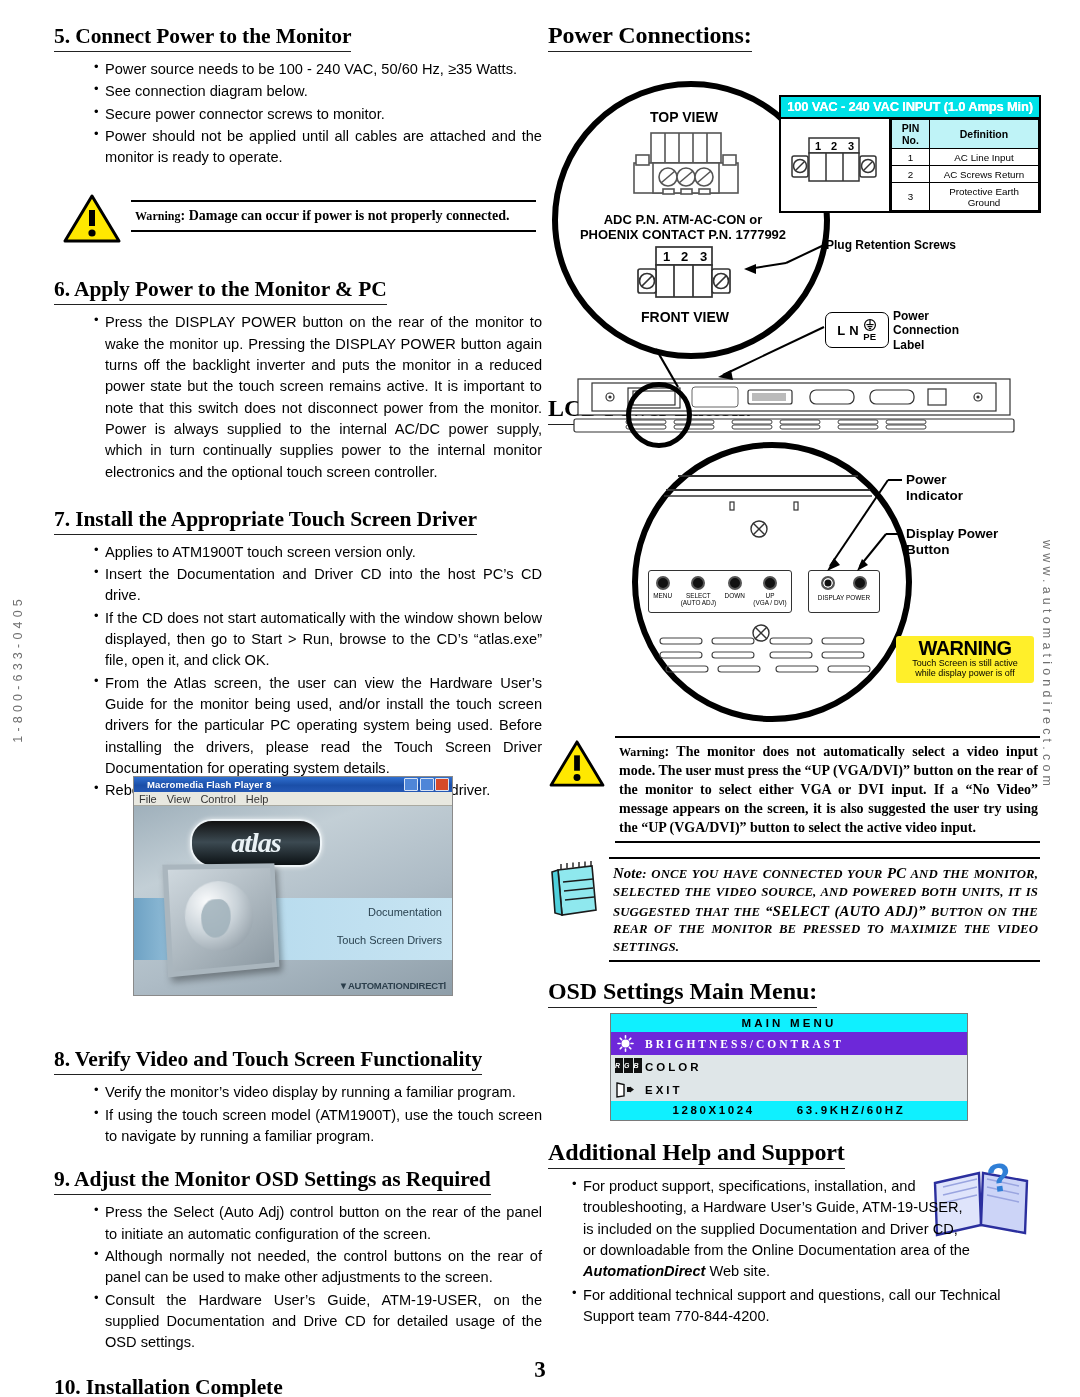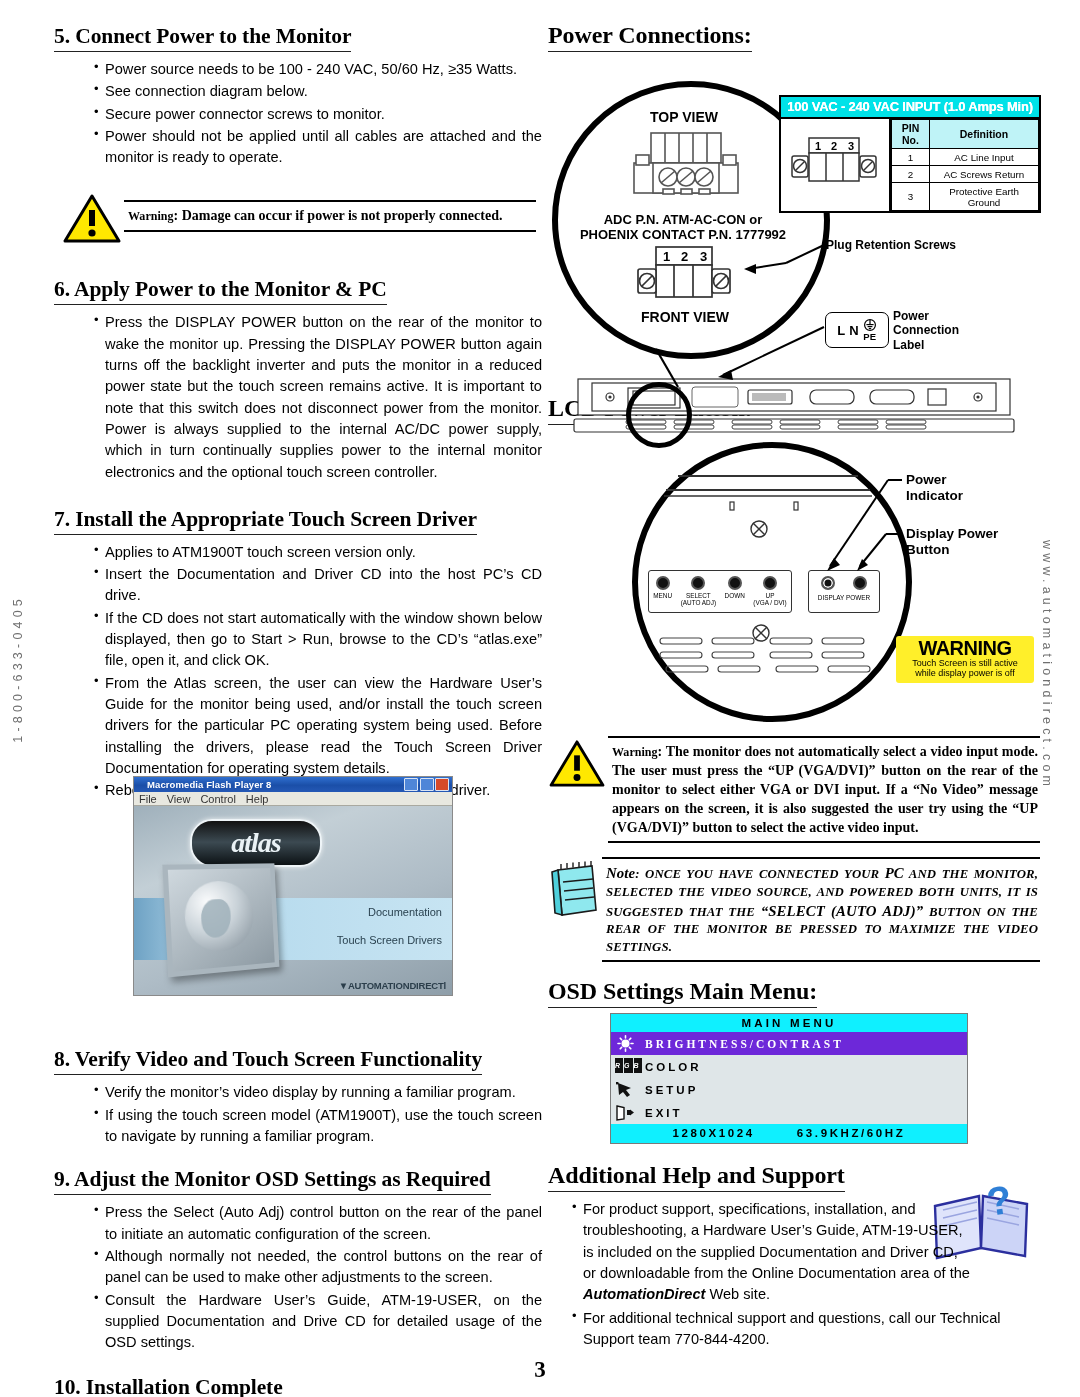--- a/index.html
+++ b/index.html
@@ -33,21 +33,21 @@
 
   ul.bul{list-style:none;margin:2px 0 0 0;padding:0 0 0 40px;}
   ul.bul li{
     position:relative;font-size:14.6px;line-height:1.46;margin-bottom:1px;
     text-align:justify;padding-left:11px;
   }
   ul.bul li:before{content:"\2022";position:absolute;left:0;top:-1px;font-size:13px;}
   ul.bul.nj li{text-align:left;}
 
   
-  .adm{position:relative;display:flex;align-items:flex-start;gap:2px;}
+  .adm{position:relative;display:flex;align-items:flex-start;gap:9px;}
   .adm .icon{flex:0 0 auto;padding-top:3px;}
   .adm .body{
     flex:1;border-top:2.3px solid #000;border-bottom:2.3px solid #000;
     padding:4px 2px 4px 4px;
   }
   .adm .body p{
     margin:0;font-family:"Liberation Serif",serif;font-size:14px;line-height:1.36;
     text-align:justify;font-weight:bold;
   }
   .adm .body p.note{font-style:italic;font-size:12.8px;letter-spacing:.1px;}
@@ -601,29 +601,20 @@
             <span class="rgbic">
                 <i>R</i>
                 <i>G</i>
                 <i>B</i>
               </span>
           </span>
           <span>COLOR</span>
         </div>
 
 
-        <div class="osd-row">
-          <span class="osd-ic">
-            <svg width="21" height="17" viewBox="0 0 21 17">
-              <path d="M3 2 L16 7 L11 9 L15 14 L12 16 L8 11 L4 14 Z" fill="#111"></path>
-              <rect x="1" y="1" width="2.4" height="2.4" fill="#111"></rect>
-            </svg>
-          </span>
-          <span>SETUP</span>
-        </div>
 
         <div class="osd-row">
           <span class="osd-ic">
             <svg width="21" height="17" viewBox="0 0 21 17">
               <path d="M2 2 L9 3.5 L9 15 L2 16 Z" fill="#fff" stroke="#111" stroke-width="1.4"></path>
               <g fill="#111">
                   <polygon points="12,6 12,11 16,11 16,6"></polygon>
                   <polygon points="19,8.5 15,5.5 15,11.5"></polygon>
                 </g>
             </svg>

